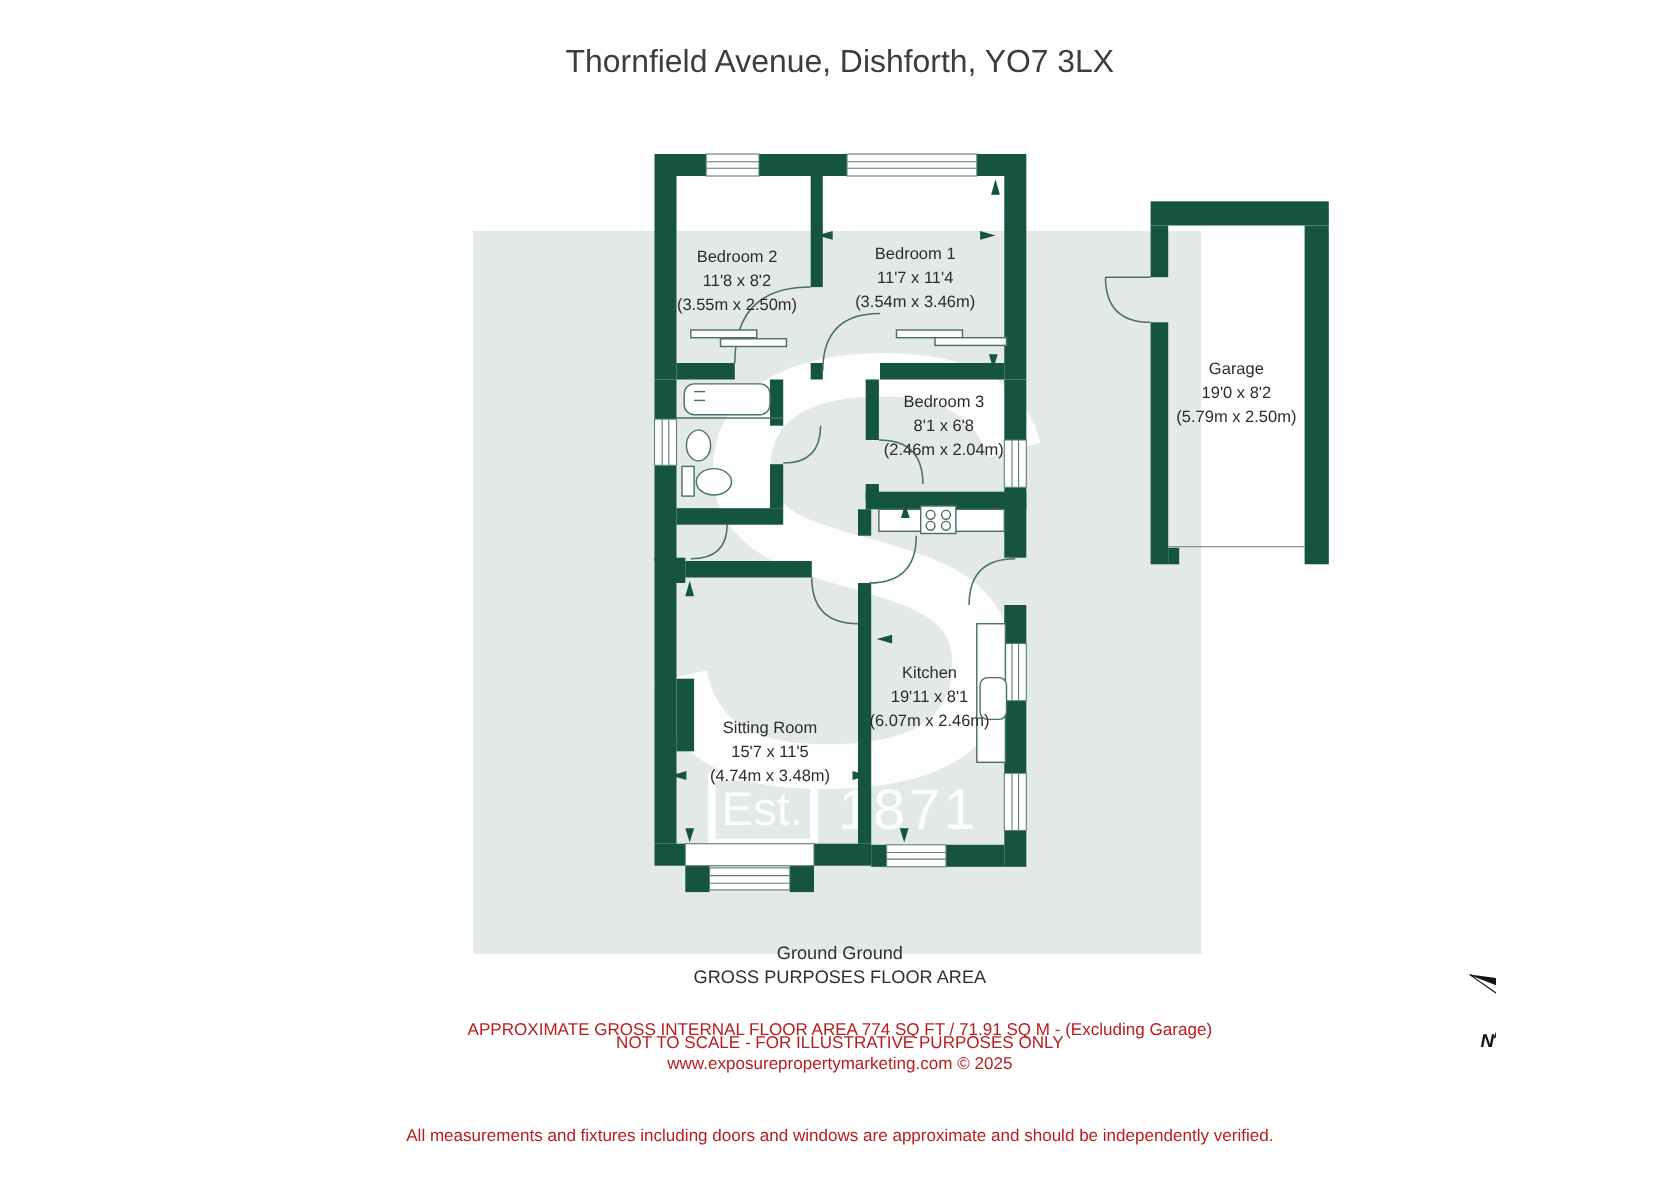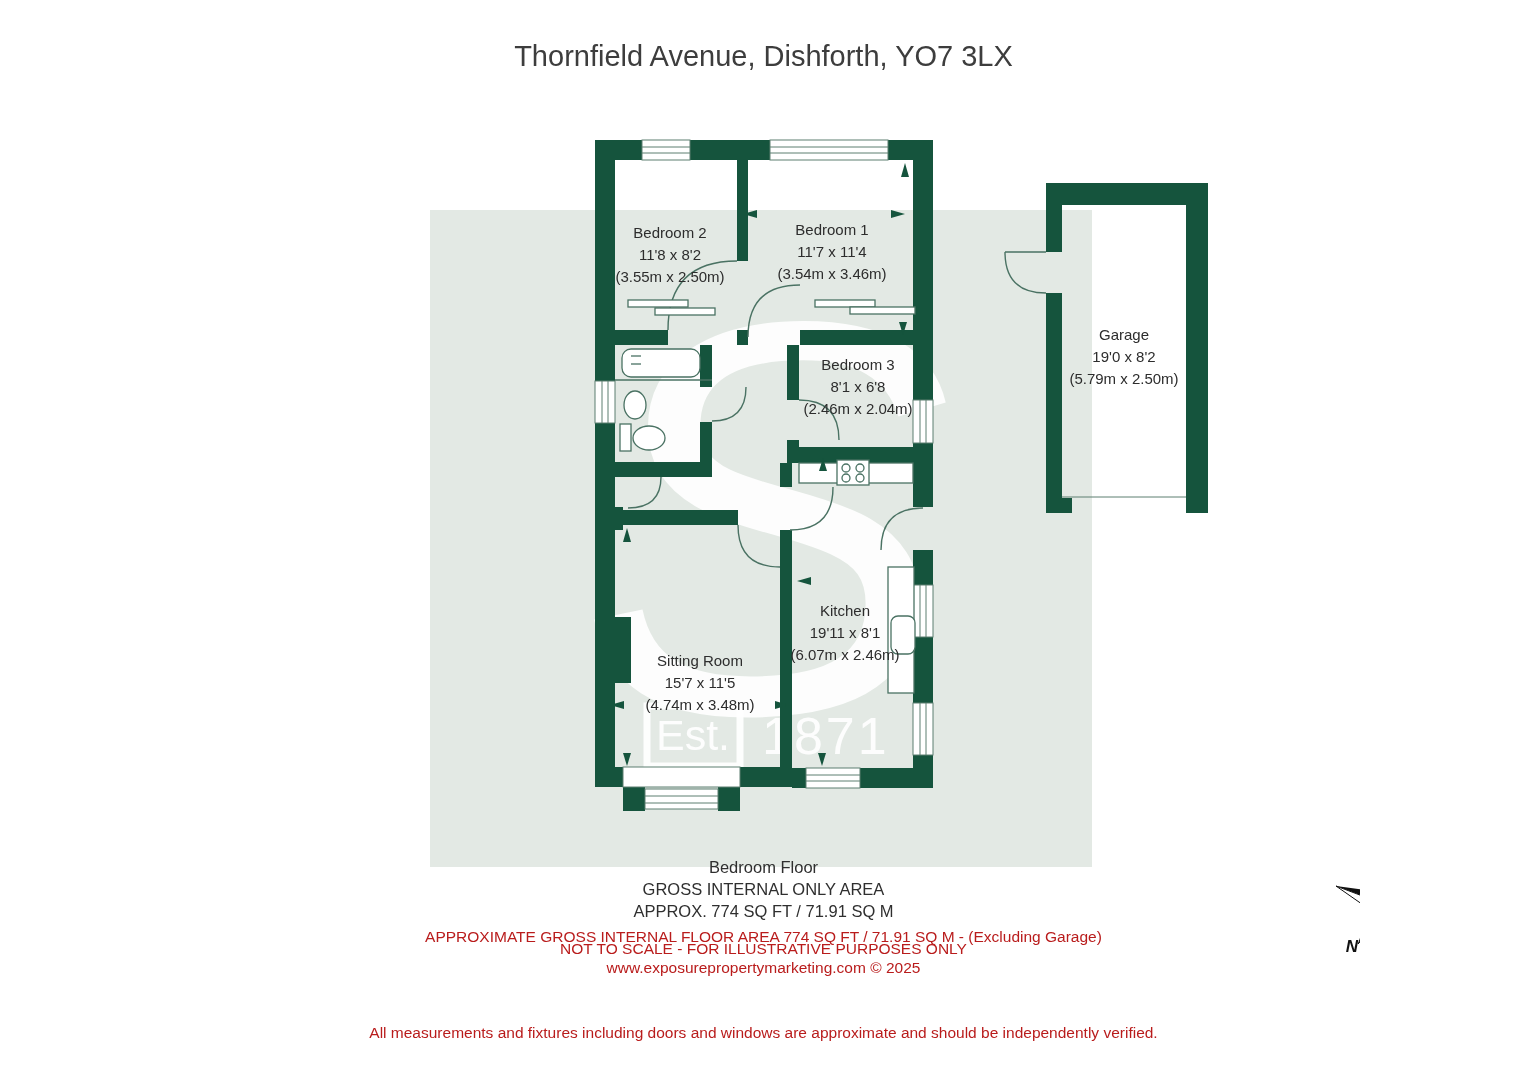--- a/index.html
+++ b/index.html
@@ -216,22 +216,21 @@
       <polygon points="1358,944 1381,903 1369,909" fill="#111"></polygon>
       <polygon points="1336,886 1381,903 1374,891" fill="#111"></polygon>
       <polygon points="1394,858 1381,903 1374,891" fill="#fff" stroke="#111" stroke-width="1"></polygon>
       <polygon points="1428,913 1381,903 1393,896" fill="#fff" stroke="#111" stroke-width="1"></polygon>
       <polygon points="1358,944 1381,903 1387,914" fill="#fff" stroke="#111" stroke-width="1"></polygon>
       <polygon points="1336,886 1381,903 1369,909" fill="#fff" stroke="#111" stroke-width="1"></polygon>
       <text x="1352" y="952" font-size="17" font-style="italic" font-weight="bold" fill="#111" text-anchor="middle">N</text>
     </g>
   </svg>
 
-  <div id="sum1" class="center-line summary">Bedroom Floor</div>
-  <div id="sum2" class="center-line summary">GROSS INTERNAL ONLY AREA</div>
-  <div id="sum3" class="center-line summary">APPROX. 774 SQ FT / 71.91 SQ M</div>
+  <div id="sum1" class="center-line summary">Ground Ground</div>
+  <div id="sum2" class="center-line summary">GROSS PURPOSES FLOOR AREA</div>
 
   <div id="dis1" class="center-line disclaimer">NOT TO SCALE - FOR ILLUSTRATIVE PURPOSES ONLY</div>
   <div id="dis2" class="center-line disclaimer">APPROXIMATE GROSS INTERNAL FLOOR AREA 774 SQ FT / 71.91 SQ M - (Excluding Garage)</div>
   <div id="dis3" class="center-line disclaimer">All measurements and fixtures including doors and windows are approximate and should be independently verified.</div>
   <div id="dis4" class="center-line disclaimer">www.exposurepropertymarketing.com © 2025</div>
 
 </div>
 
 </body></html>

